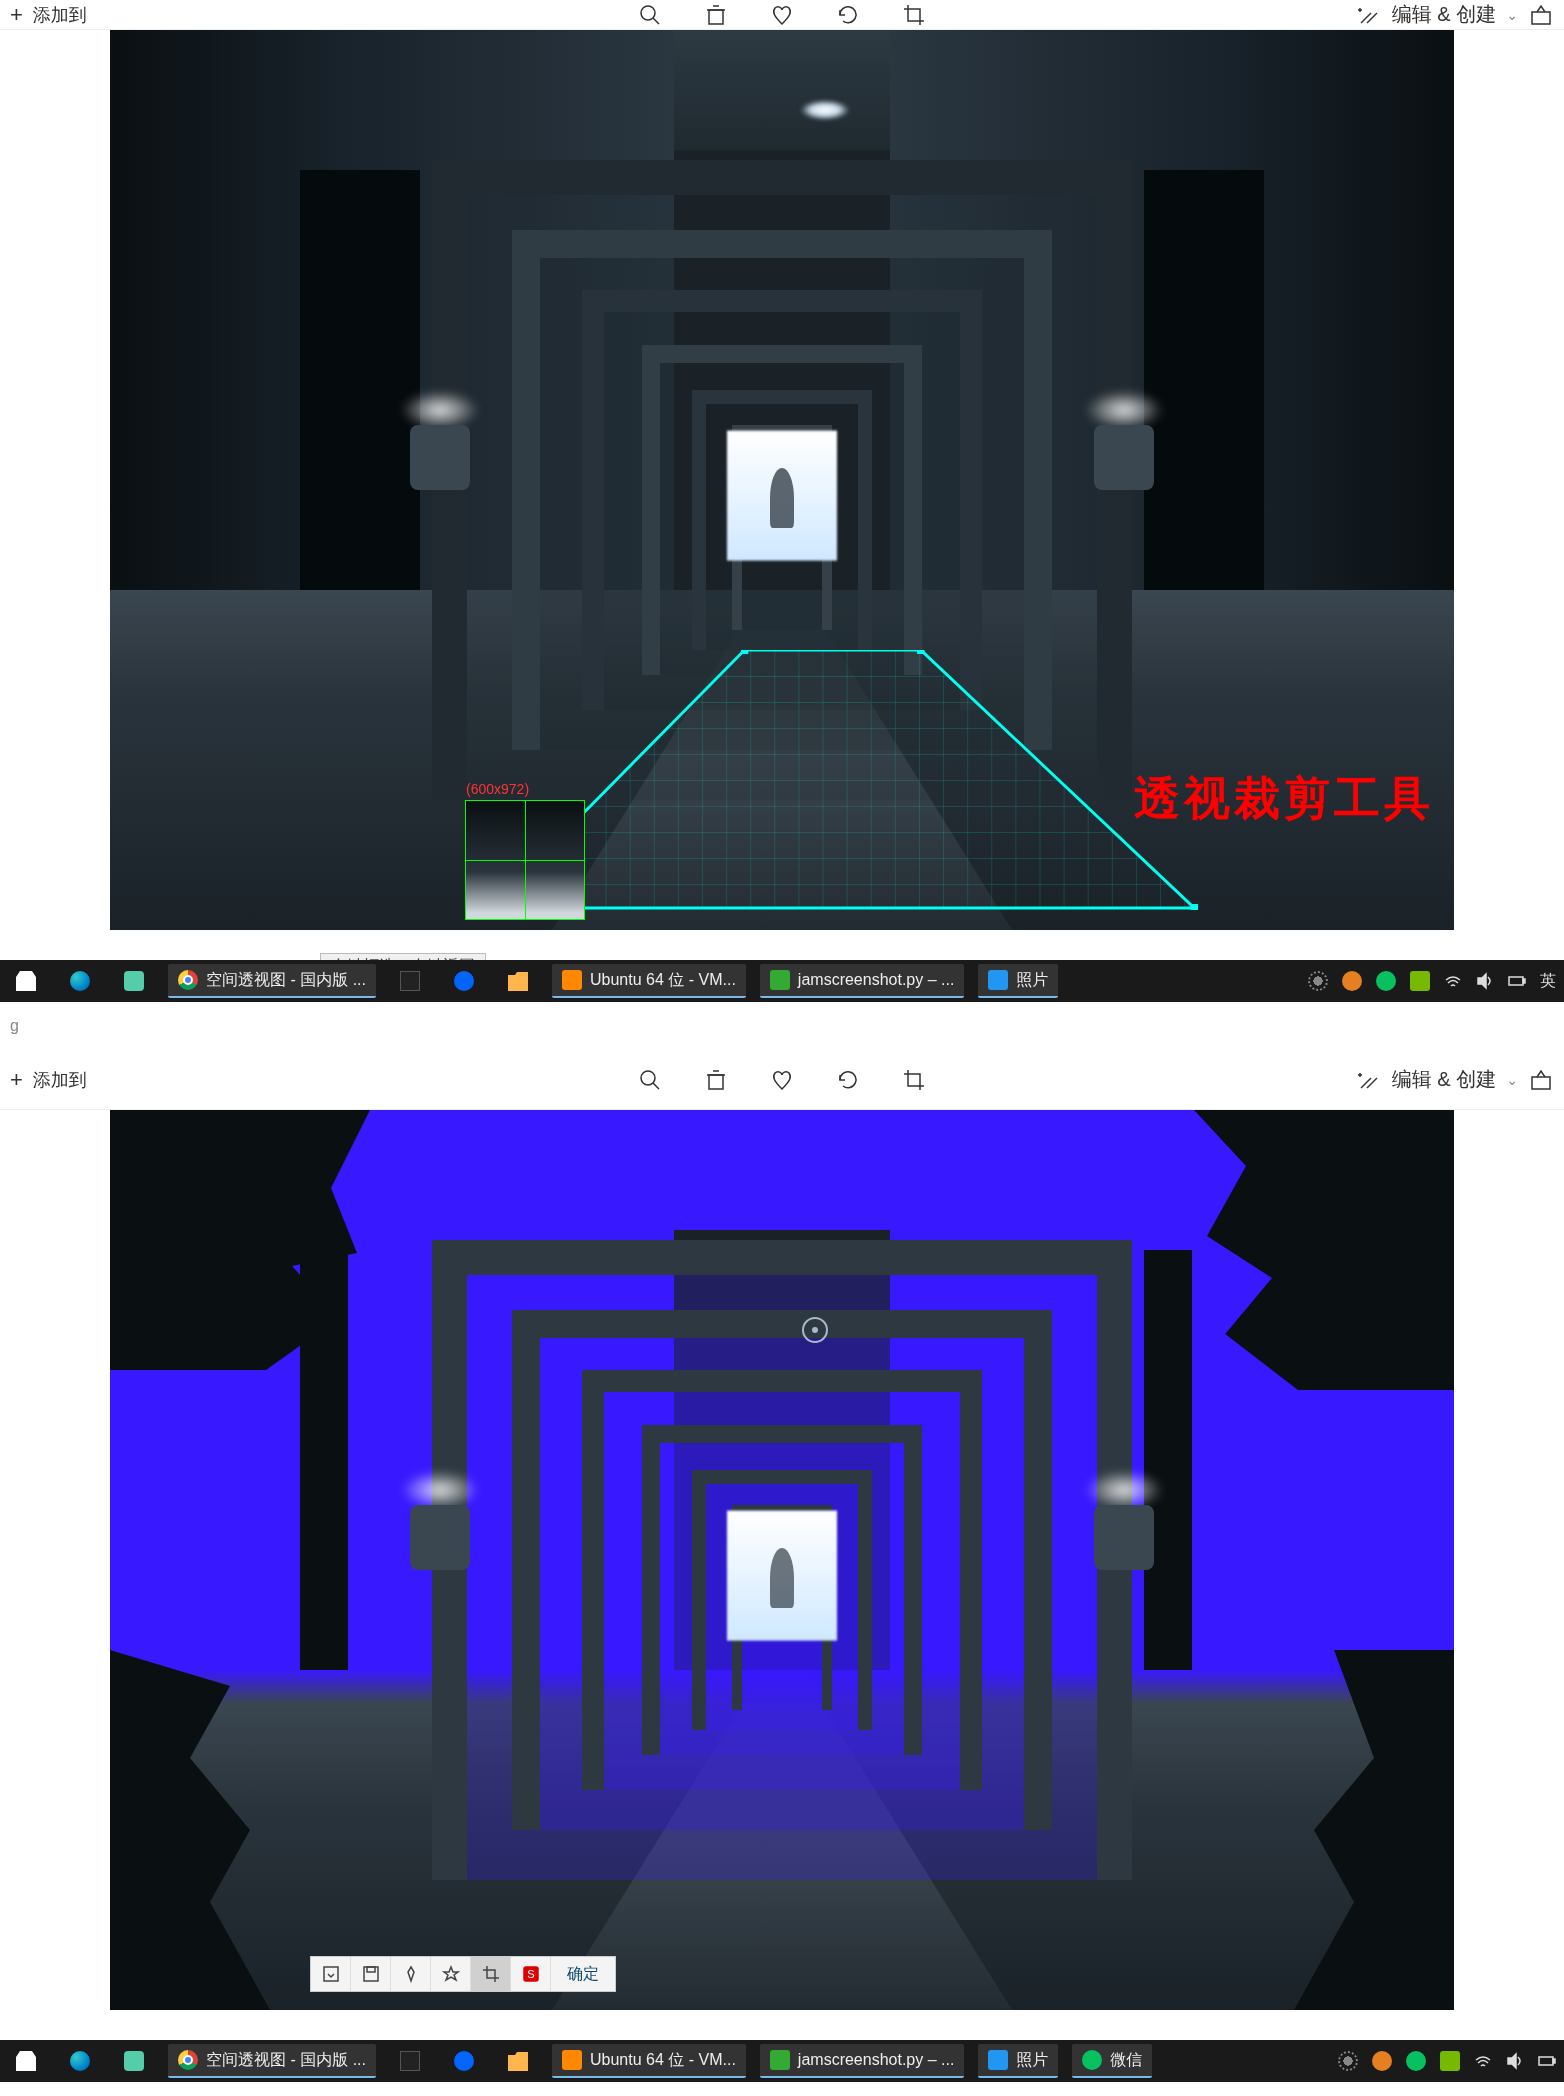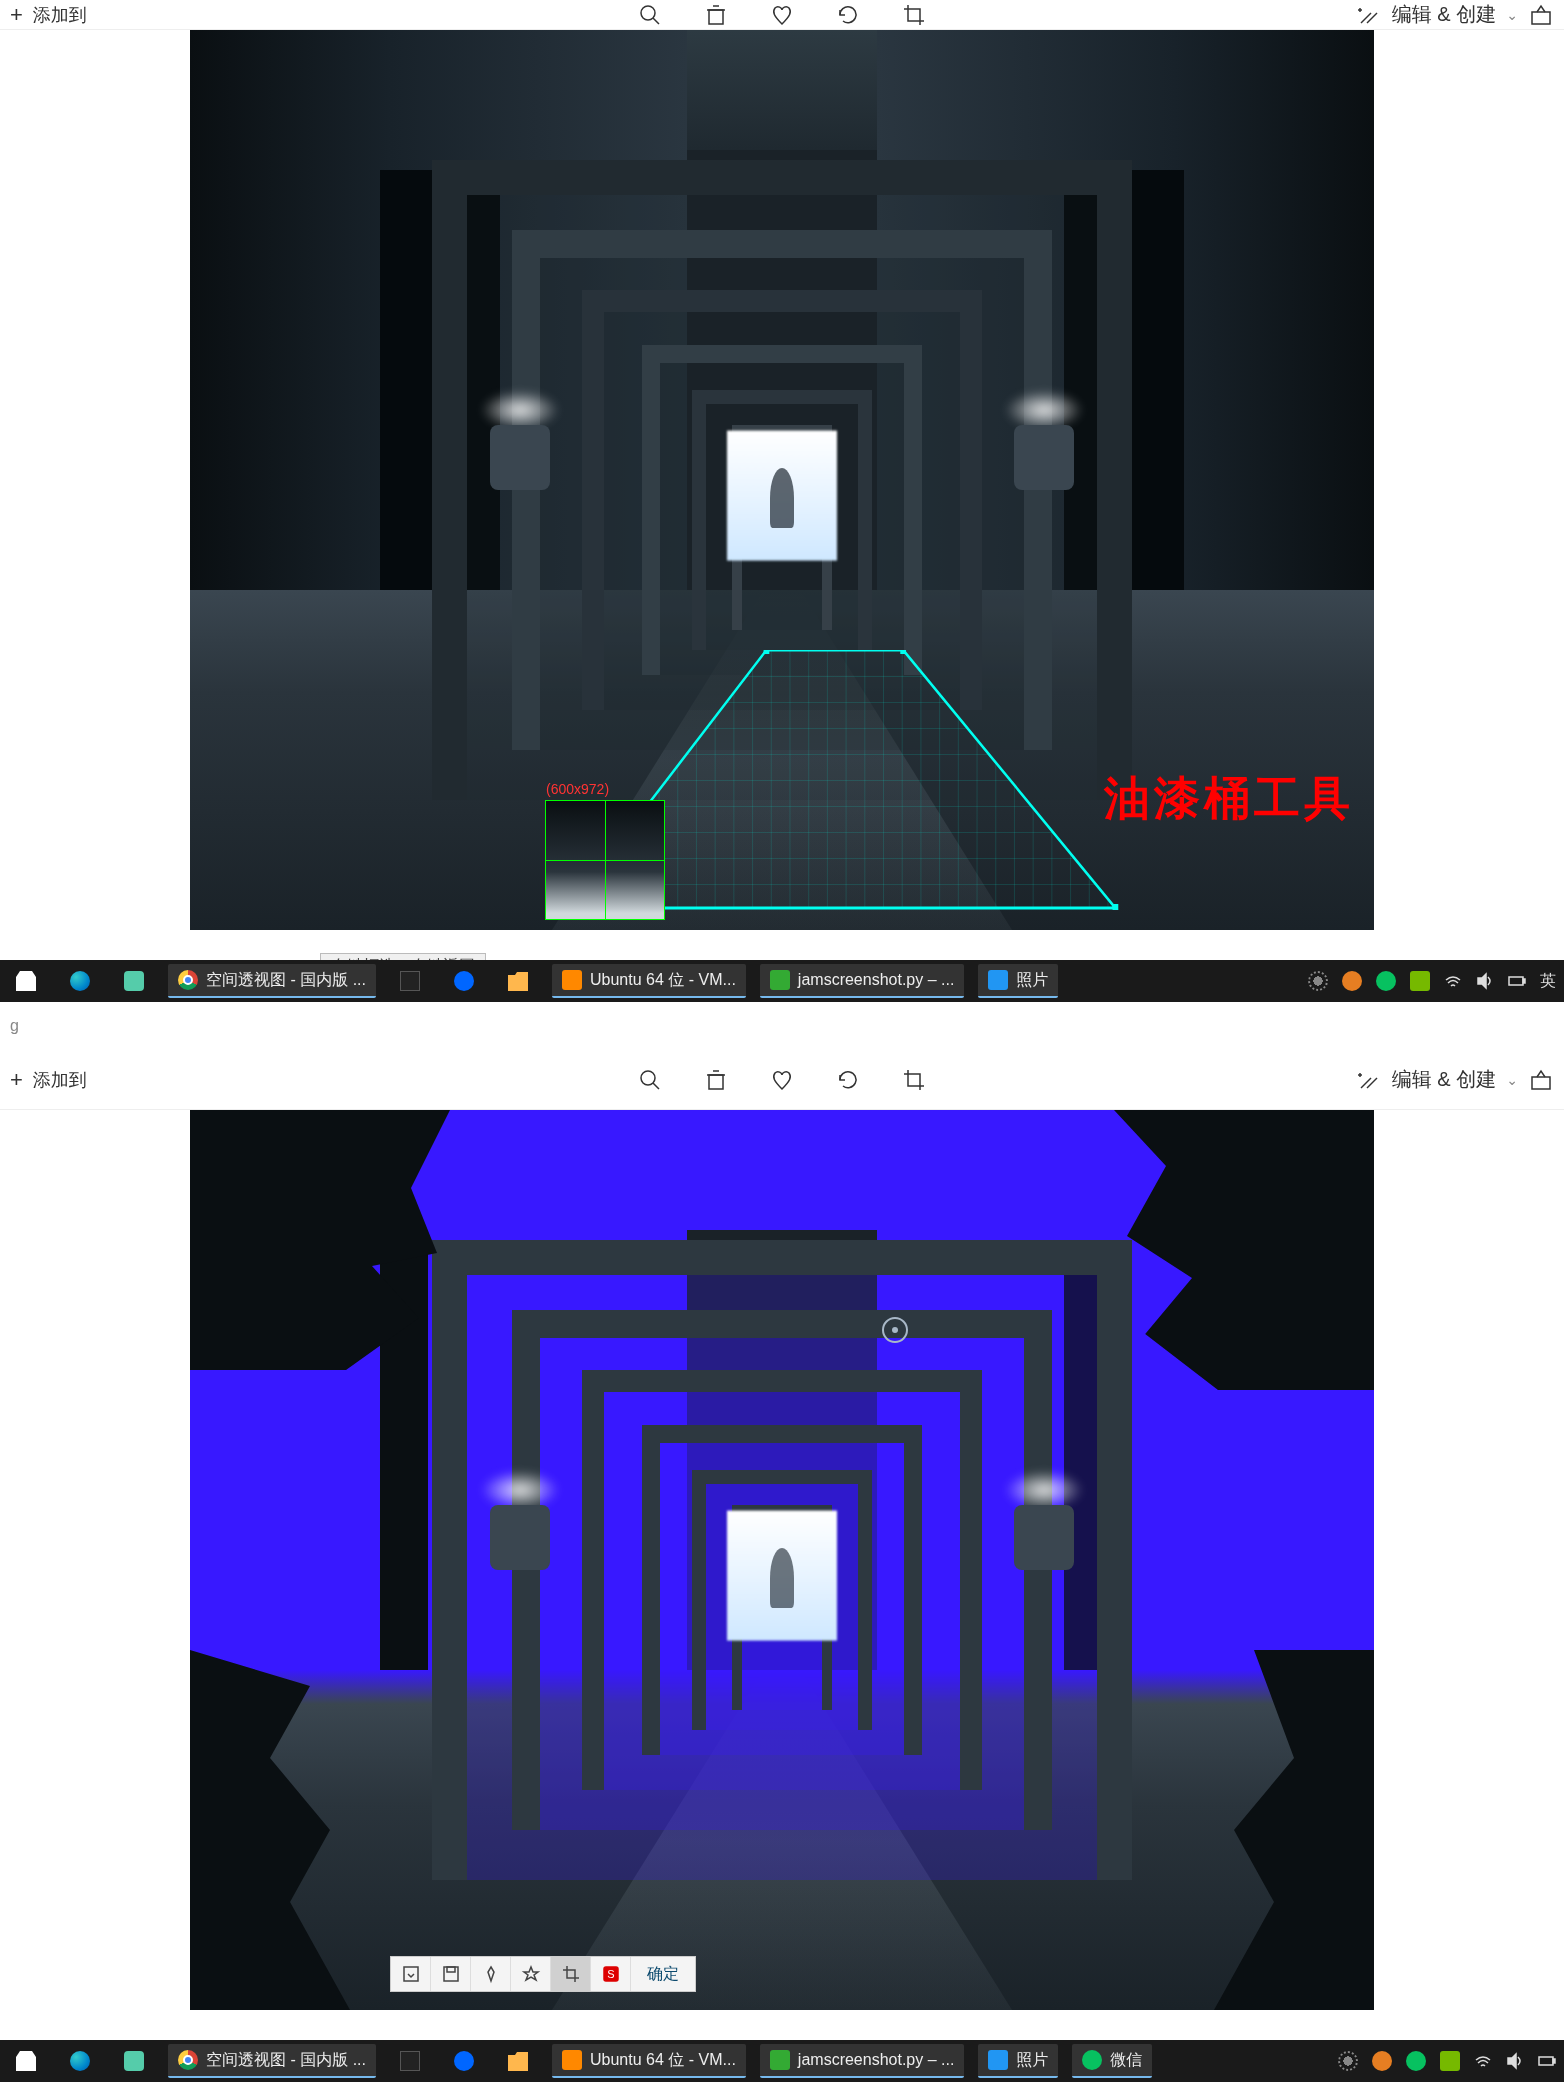--- a/index.html
+++ b/index.html
@@ -13,21 +13,21 @@
 .toolbar-right{display:flex;align-items:center;gap:10px;font-size:20px;color:#333}
 .tb-icon{width:26px;height:26px;stroke:#333;stroke-width:1.5;fill:none;cursor:pointer}
 .plus-icon{font-size:22px;font-weight:300}
 .chev{font-size:14px;color:#888}
 
 
 .header-strip{background:#fff;height:48px;display:flex;align-items:center;padding:0 10px;font-size:16px;color:#888}
 
 
 .canvas-wrap{background:#fff;padding:0 80px 30px 80px;position:relative}
-.canvas{position:relative;width:1184px;height:900px;margin:0 auto;background:#1a2228;overflow:hidden}
+.canvas{position:relative;width:1344px;height:900px;margin:0 auto;background:#1a2228;overflow:hidden}
 
 
 .corridor{position:absolute;inset:0}
 .ceiling{position:absolute;top:0;left:0;right:0;height:120px;background:linear-gradient(180deg,#2d3a42 0%,#1f2930 100%)}
 .ceil-light{position:absolute;width:50px;height:20px;border-radius:50%;background:radial-gradient(ellipse,#fff 0%,#cde 40%,transparent 70%);filter:blur(2px)}
 .cl1{top:50px;left:330px}
 .cl2{top:70px;left:690px}
 .cl3{top:50px;left:1050px}
 .sidewall{position:absolute;top:0;bottom:0;width:42%;background:linear-gradient(90deg,#0a0f12 0%,#18222a 40%,#2a3640 100%)}
 .sidewall.left{left:0}
@@ -211,21 +211,21 @@
         </div>
       </div>
 
       <div class="magnifier" style="bottom:10px">
         <div class="mag-bg"></div>
         <div class="mag-cross-h"></div>
           <div class="mag-cross-v"></div>
         <div class="mag-label">(600x972)</div>
       </div>
 
-      <div class="red-label rl1">油漆桶工具</div>
+      <div class="red-label rl1">透视裁剪工具</div>
     </div>
 
     <div class="hint-box">左键框选，右键返回</div>
   </div>
 
   <div class="taskbar">
     <div class="tb-item">
         <span class="tb-ico i-store"></span>
       </div>
     <div class="tb-item">

